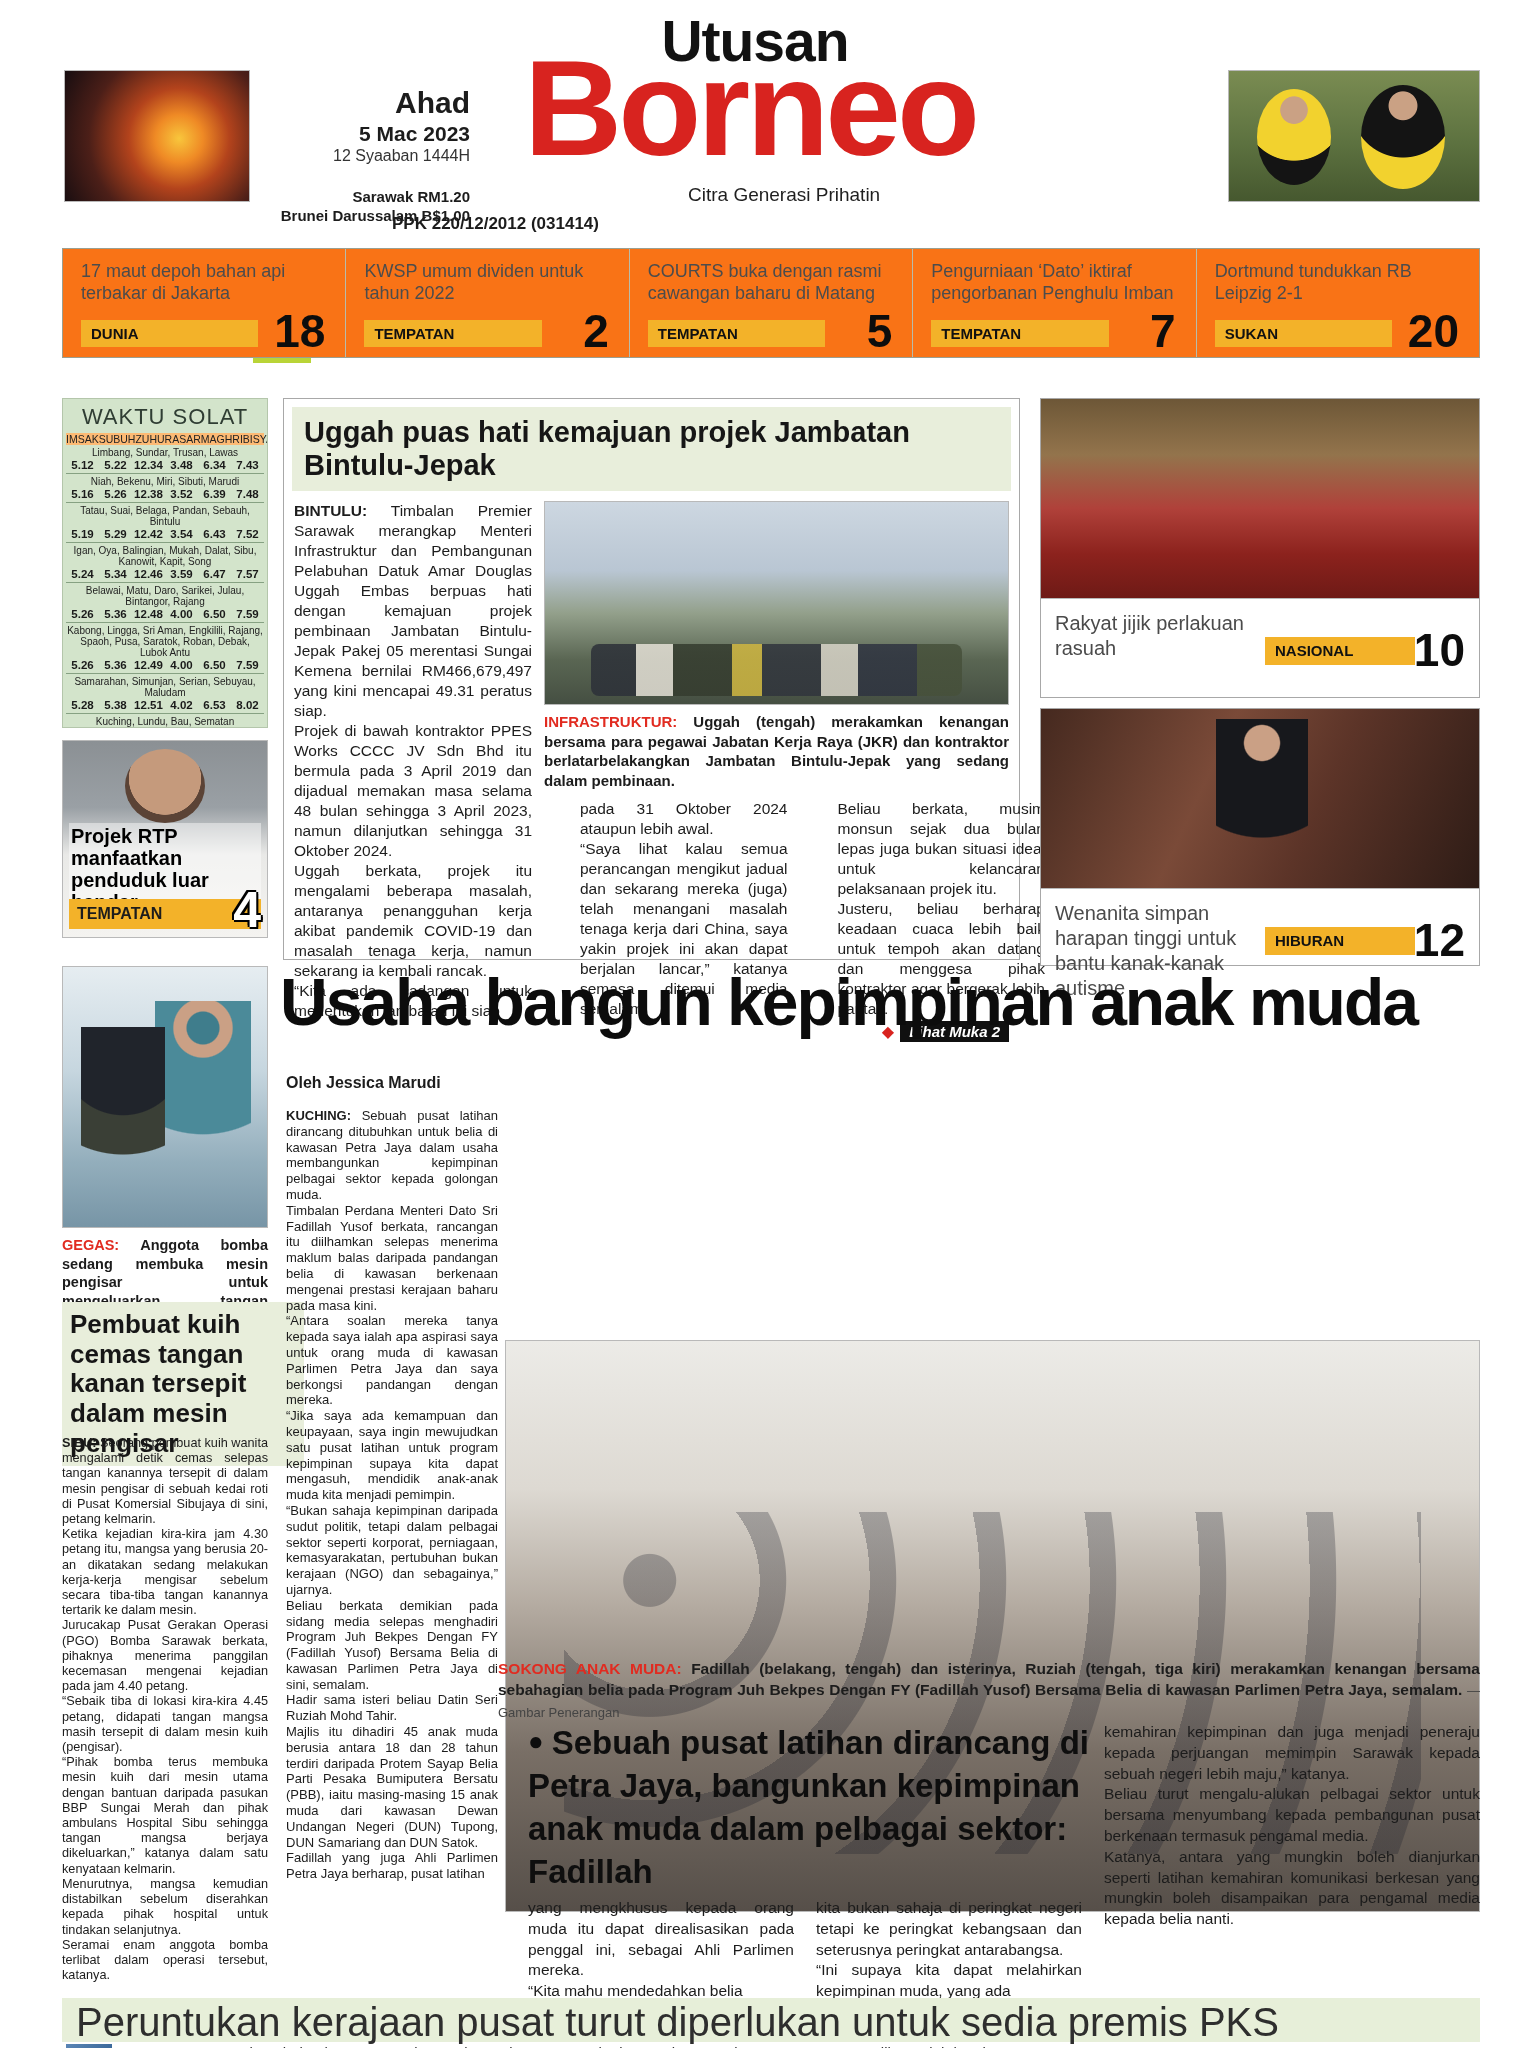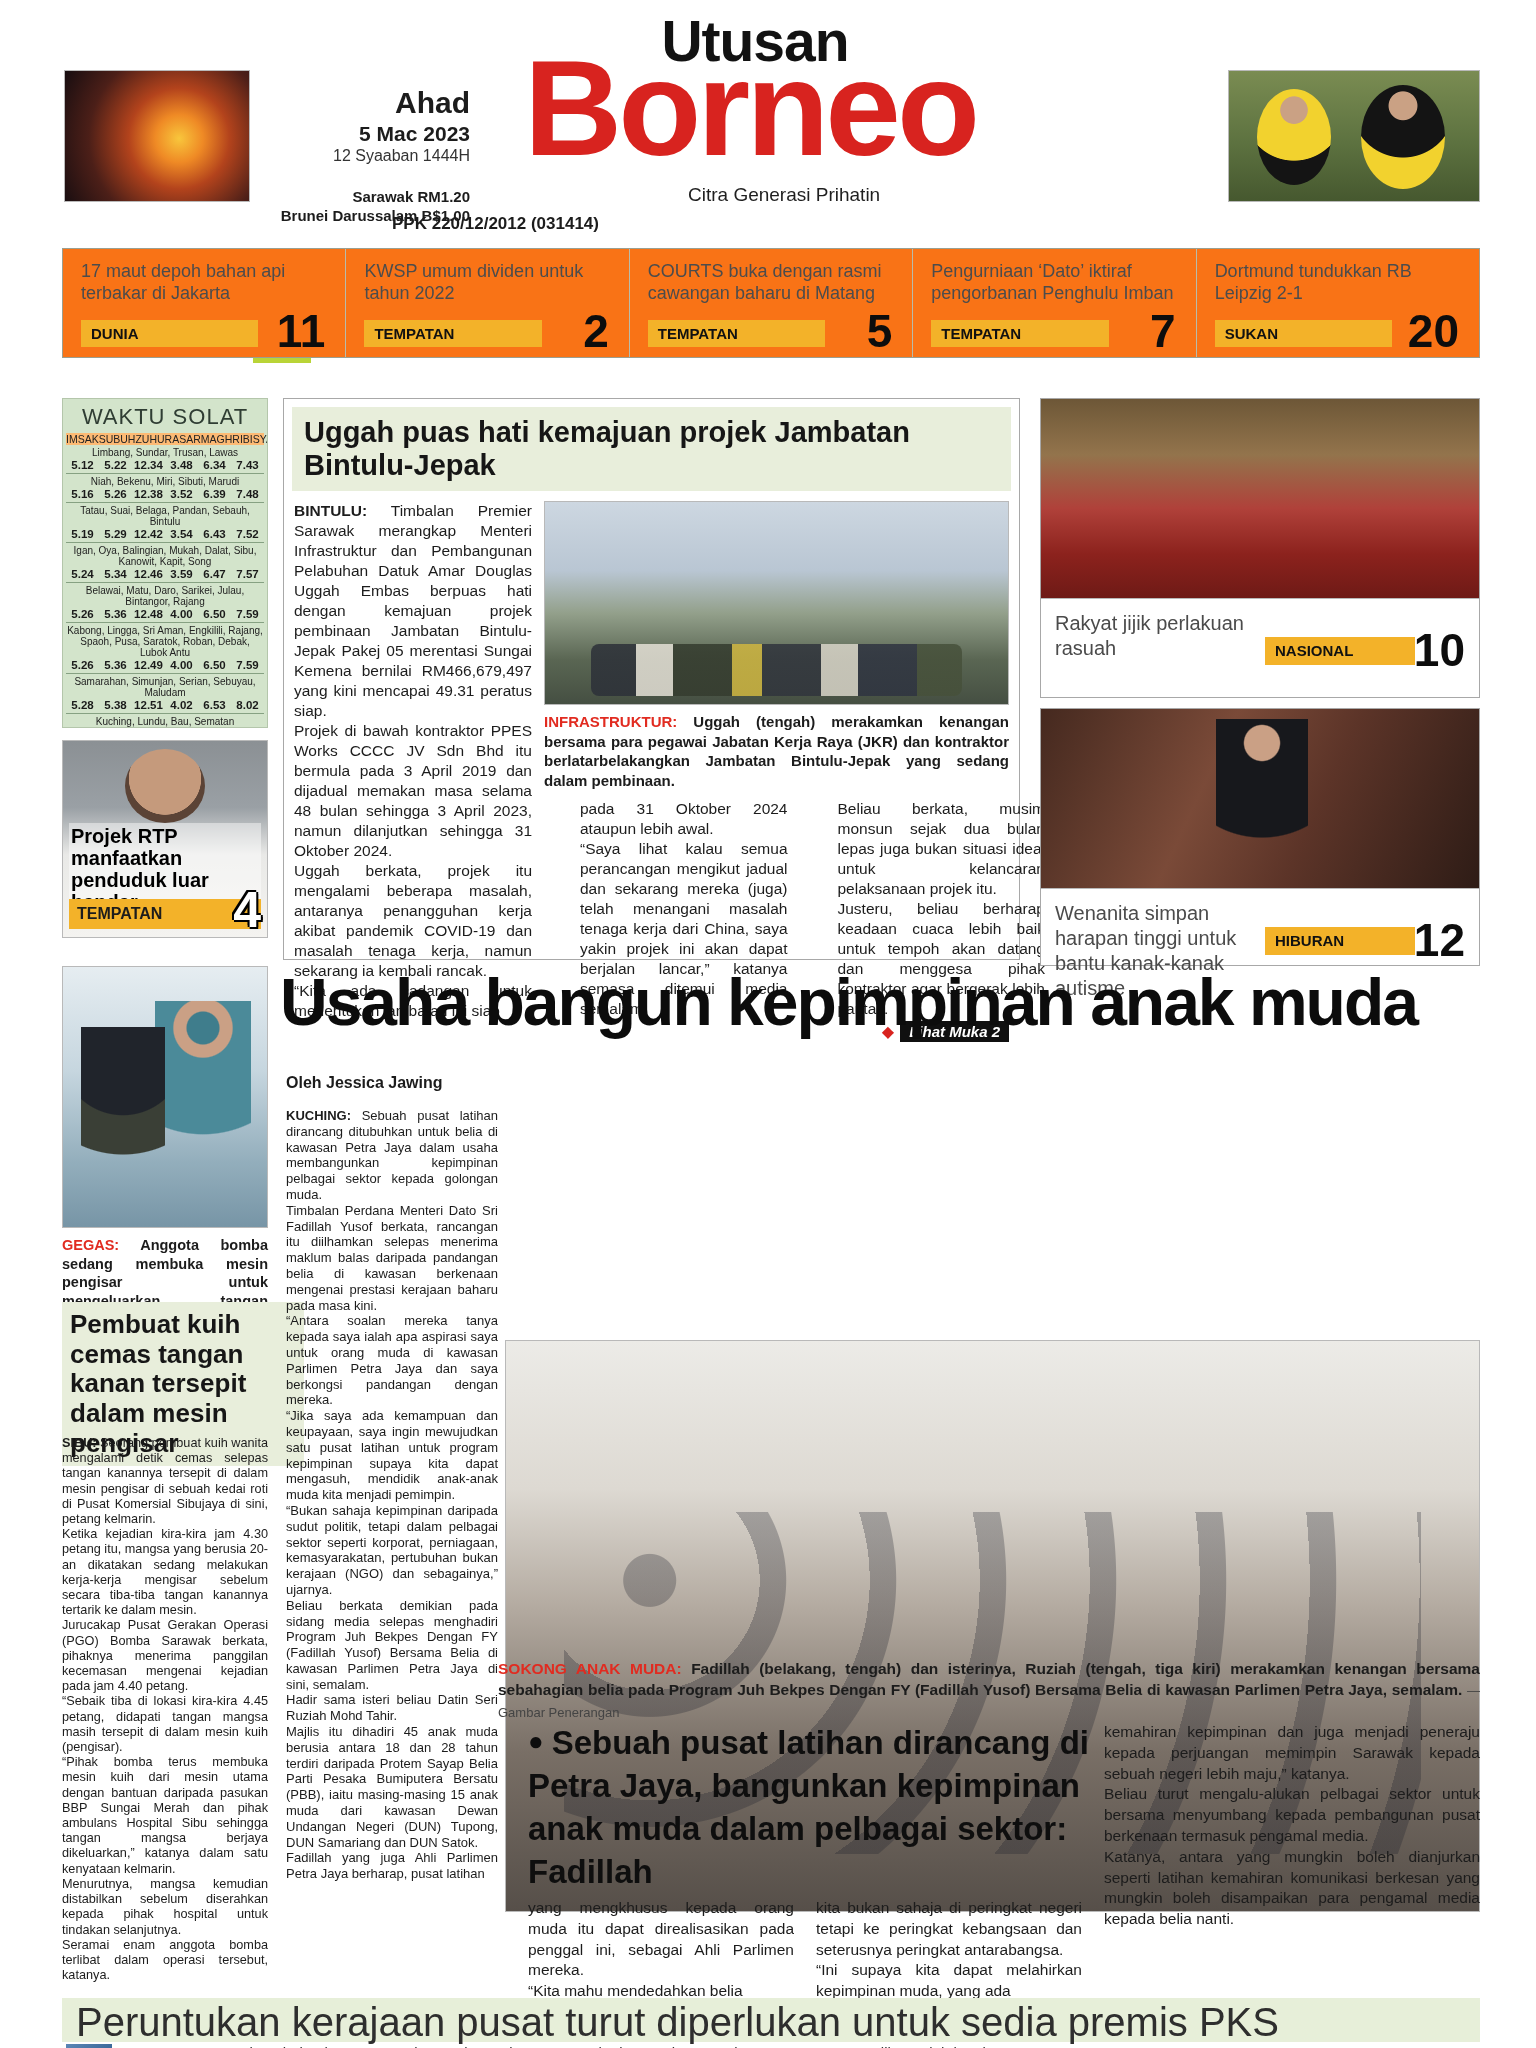--- a/index.html
+++ b/index.html
@@ -148,21 +148,21 @@
   <div class="abs tagline">Citra Generasi Prihatin</div>
   <div class="abs photo ph-foot"></div>
 
   <div class="abs strip">
     <div class="strip-item">
       <div class="st-title">17 maut depoh bahan api terbakar di Jakarta</div>
       <div class="st-row">
         <div class="st-bar">
           <div class="st-label">DUNIA</div>
         </div>
-        <div class="st-num">11</div>
+        <div class="st-num">18</div>
         <div class="st-dash"></div>
       </div>
     </div>
     <div class="strip-item">
       <div class="st-title">KWSP umum dividen untuk tahun 2022</div>
       <div class="st-row">
         <div class="st-bar">
           <div class="st-label">TEMPATAN</div>
         </div>
         <div class="st-num">2</div>
@@ -352,21 +352,21 @@
     <b class="body-lead">SIBU:</b>
     <span>Seorang pembuat kuih wanita mengalami detik cemas selepas tangan kanannya tersepit di dalam mesin pengisar di sebuah kedai roti di Pusat Komersial Sibujaya di sini, petang kelmarin.</span>
     <div class="pre">Ketika kejadian kira-kira jam 4.30 petang itu, mangsa yang berusia 20-an dikatakan sedang melakukan kerja-kerja mengisar sebelum secara tiba-tiba tangan kanannya tertarik ke dalam mesin.
 Jurucakap Pusat Gerakan Operasi (PGO) Bomba Sarawak berkata, pihaknya menerima panggilan kecemasan mengenai kejadian pada jam 4.40 petang.
 “Sebaik tiba di lokasi kira-kira 4.45 petang, didapati tangan mangsa masih tersepit di dalam mesin kuih (pengisar).
 “Pihak bomba terus membuka mesin kuih dari mesin utama dengan bantuan daripada pasukan BBP Sungai Merah dan pihak ambulans Hospital Sibu sehingga tangan mangsa berjaya dikeluarkan,” katanya dalam satu kenyataan kelmarin.
 Menurutnya, mangsa kemudian distabilkan sebelum diserahkan kepada pihak hospital untuk tindakan selanjutnya.
 Seramai enam anggota bomba terlibat dalam operasi tersebut, katanya.</div>
   </div>
 
-  <div class="abs byline">Oleh Jessica Jawing</div>
+  <div class="abs byline">Oleh Jessica Marudi</div>
   <div class="abs kuching">
     <b class="body-lead">KUCHING:</b>
     <span>Sebuah pusat latihan dirancang ditubuhkan untuk belia di kawasan Petra Jaya dalam usaha membangunkan kepimpinan pelbagai sektor kepada golongan muda.</span>
     <div class="pre">Timbalan Perdana Menteri Dato Sri Fadillah Yusof berkata, rancangan itu diilhamkan selepas menerima maklum balas daripada pandangan belia di kawasan berkenaan mengenai prestasi kerajaan baharu pada masa kini.
 “Antara soalan mereka tanya kepada saya ialah apa aspirasi saya untuk orang muda di kawasan Parlimen Petra Jaya dan saya berkongsi pandangan dengan mereka.
 “Jika saya ada kemampuan dan keupayaan, saya ingin mewujudkan satu pusat latihan untuk program kepimpinan supaya kita dapat mengasuh, mendidik anak-anak muda kita menjadi pemimpin.
 “Bukan sahaja kepimpinan daripada sudut politik, tetapi dalam pelbagai sektor seperti korporat, perniagaan, kemasyarakatan, pertubuhan bukan kerajaan (NGO) dan sebagainya,” ujarnya.
 Beliau berkata demikian pada sidang media selepas menghadiri Program Juh Bekpes Dengan FY (Fadillah Yusof) Bersama Belia di kawasan Parlimen Petra Jaya di sini, semalam.
 Hadir sama isteri beliau Datin Seri Ruziah Mohd Tahir.
 Majlis itu dihadiri 45 anak muda berusia antara 18 dan 28 tahun terdiri daripada Protem Sayap Belia Parti Pesaka Bumiputera Bersatu (PBB), iaitu masing-masing 15 anak muda dari kawasan Dewan Undangan Negeri (DUN) Tupong, DUN Samariang dan DUN Satok.

